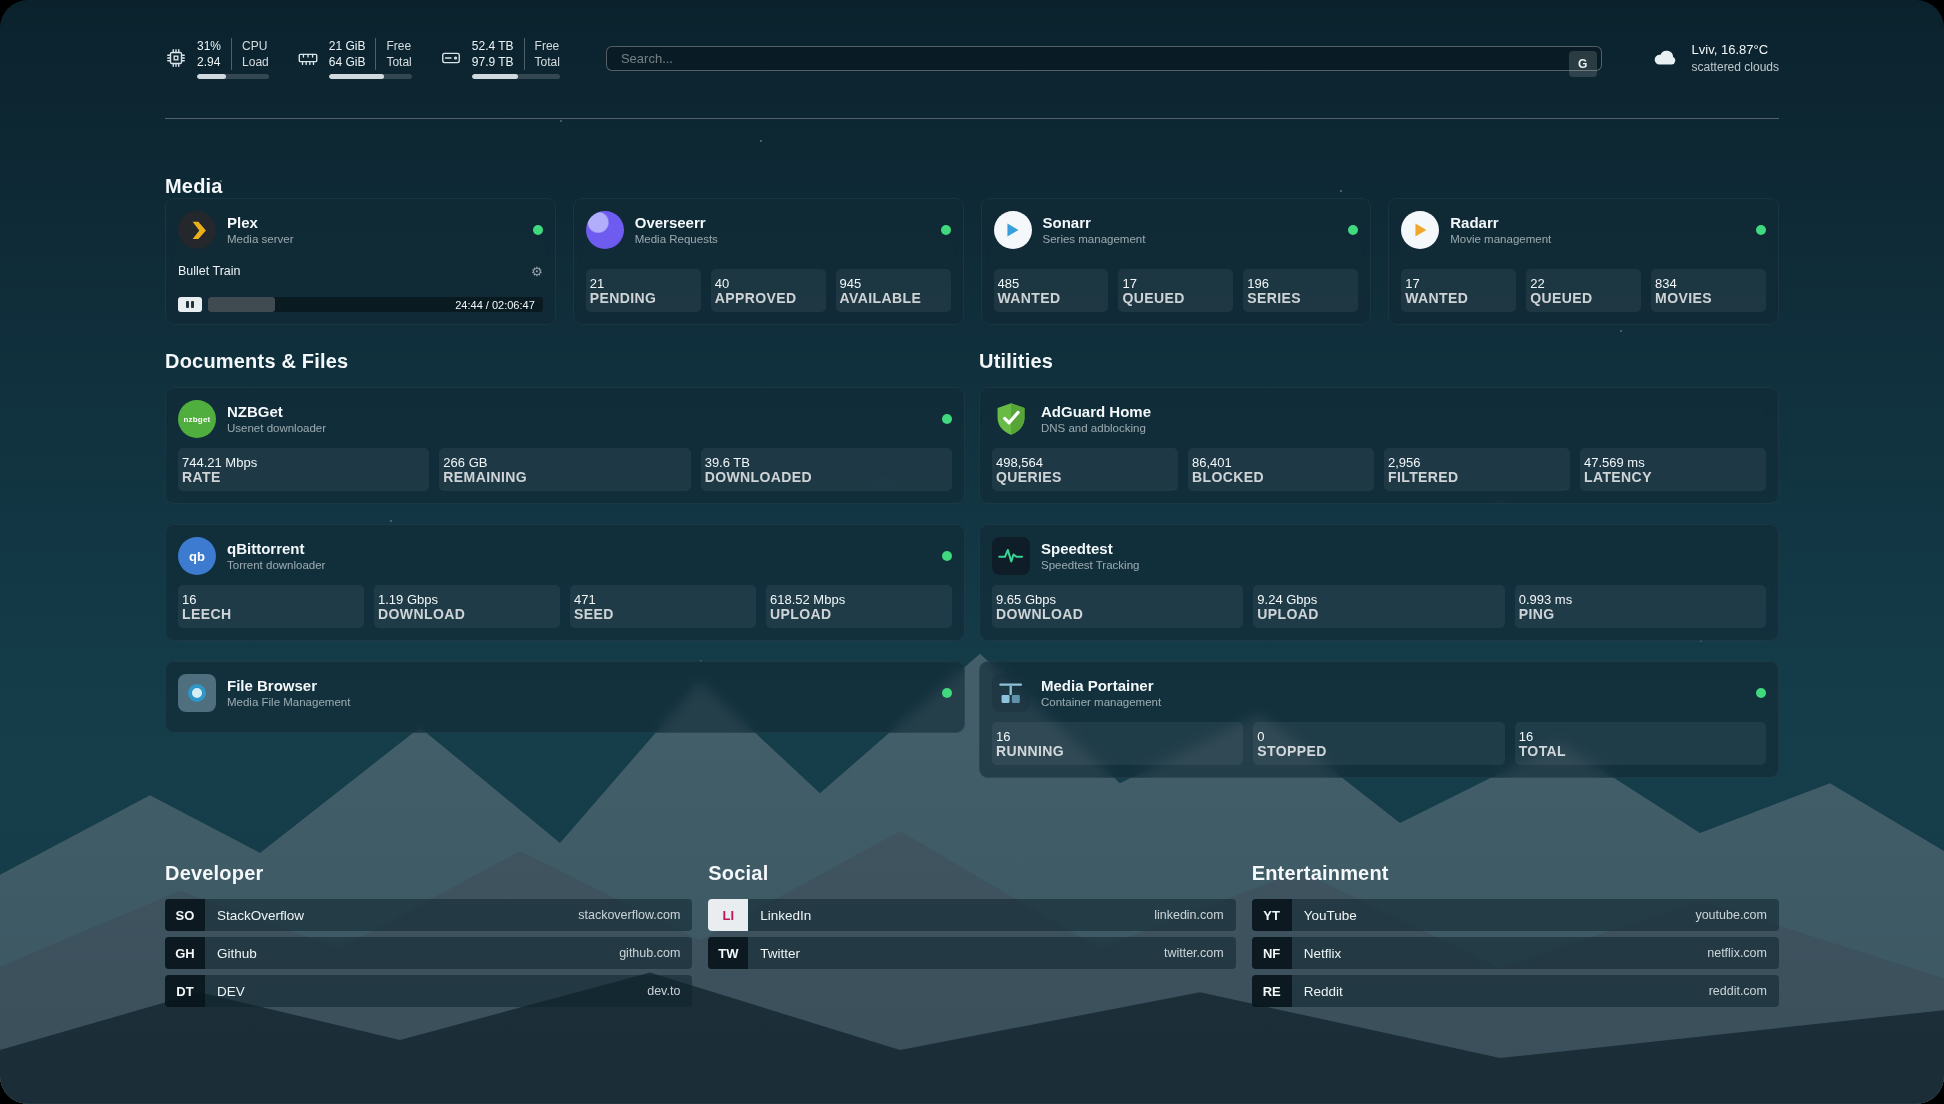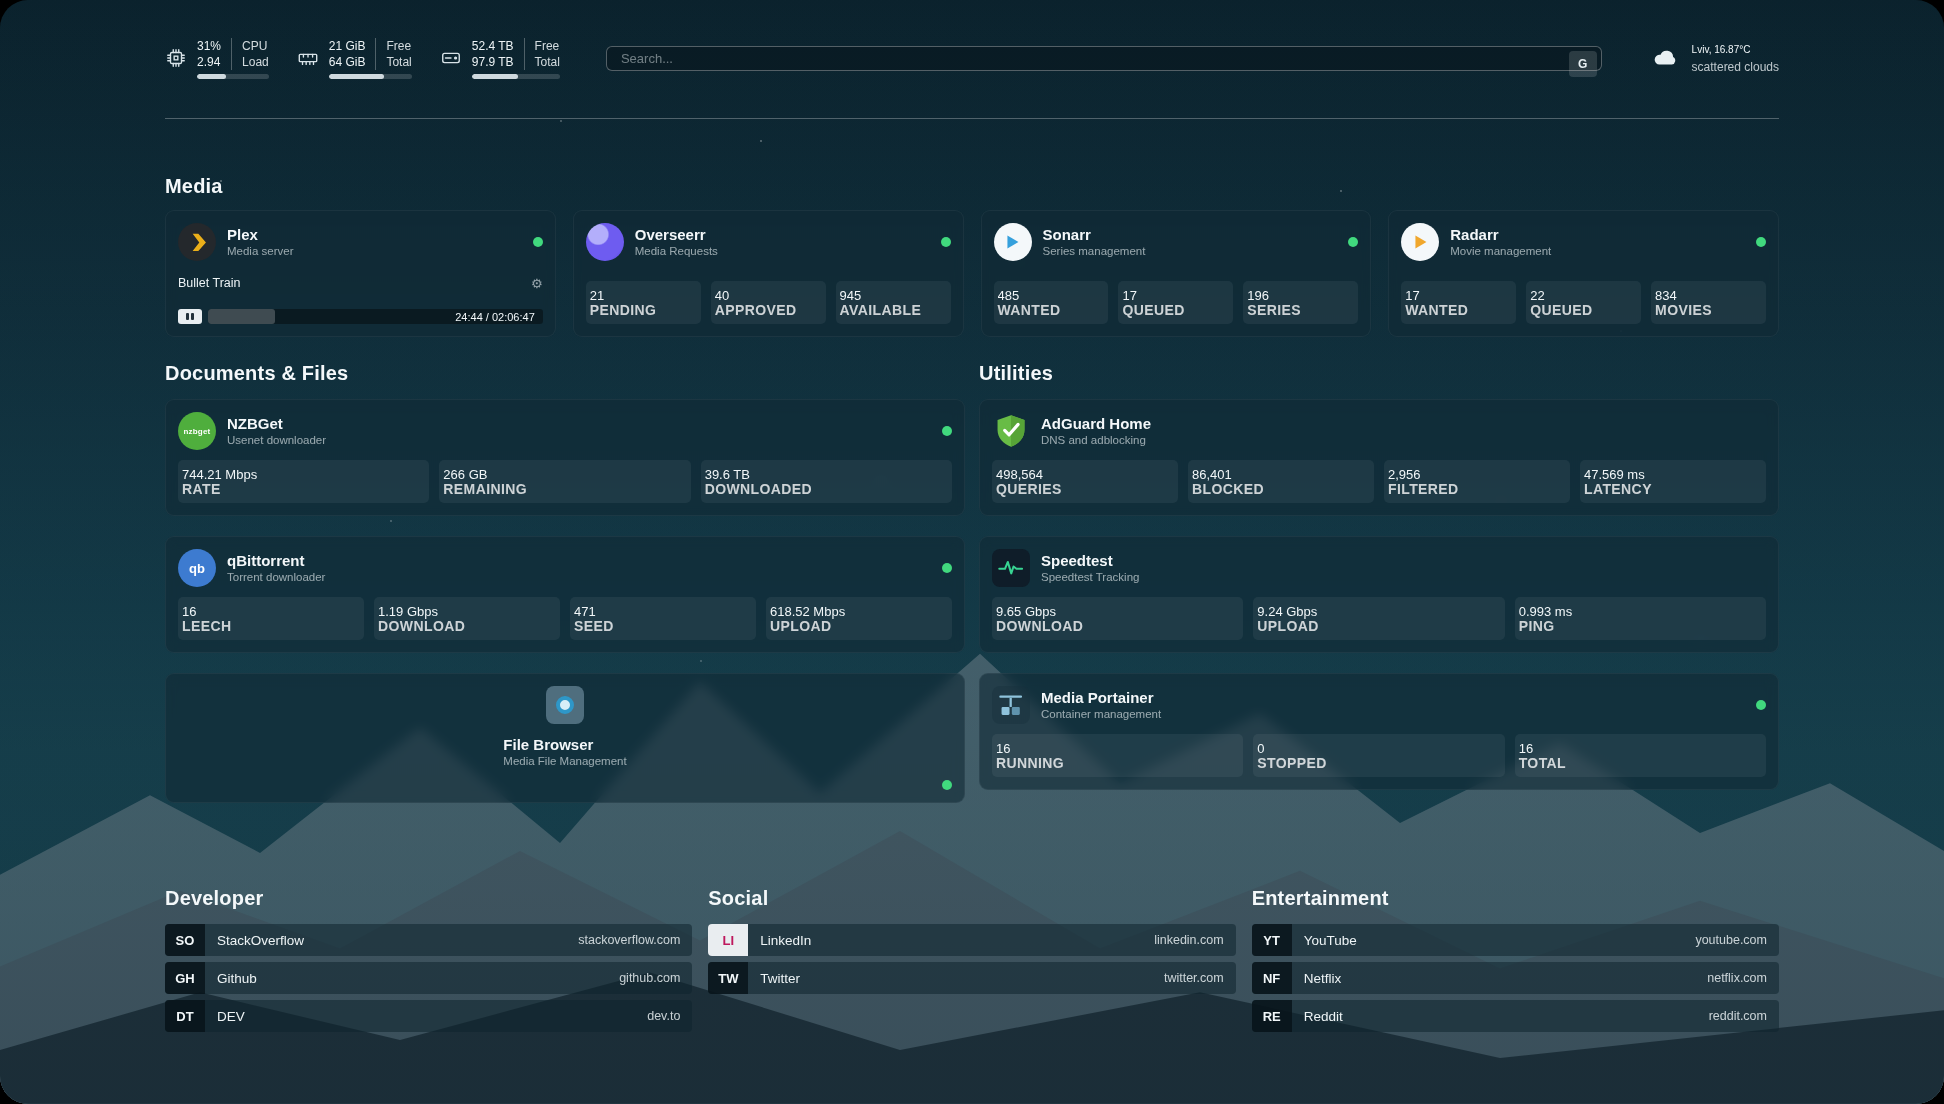--- a/index.html
+++ b/index.html
@@ -40,28 +40,28 @@
   .search-wrap { flex:1; position:relative; margin:0 18px; }
   .search-input { width:100%; height:25px; background:rgba(6,18,24,.45); border:1px solid rgba(255,255,255,.3);
     border-radius:6px; padding:0 70px 0 14px; color:#eef4f6; font-size:13px; outline:none; }
   .search-input::placeholder { color:rgba(238,244,246,.45); }
   .g-btn { position:absolute; right:5px; top:5px; width:28px; height:26px; border:none; border-radius:4px;
     background:rgba(255,255,255,.14); color:#e8f0f3; font-size:12px; font-weight:700; cursor:pointer; }
 
   .weather { display:flex; align-items:center; gap:10px; }
   .weather-icon { width:34px; height:26px; color:#e8f0f3; }
   .weather-icon svg { width:100%; height:100%; }
-  .weather-loc { font-size:10px; color:#f2f7f9; line-height:18px; }
+  .weather-loc { font-size:13px; color:#f2f7f9; line-height:18px; }
   .weather-cond { font-size:12px; color:rgba(238,244,246,.78); line-height:16px; }
 
   .divider { margin-top:32px; border:none; border-top:1px solid rgba(255,255,255,.28); }
 
   
   .section-title { font-size:20px; font-weight:700; color:#f4f8fa; letter-spacing:.2px; }
-  .media-title { margin-top:56px; margin-bottom:12px; }
+  .media-title { margin-top:56px; }
 
   .cards-row { display:flex; gap:17px; }
   .card { background:rgba(16,42,53,.60); border:1px solid rgba(255,255,255,.05); border-radius:9px;
     padding:12px; backdrop-filter:blur(6px); }
   .media-card { flex:1; height:127px; display:flex; flex-direction:column; justify-content:space-between; cursor:pointer; }
 
   .card-head { display:flex; align-items:center; gap:11px; }
   .app-icon { width:38px; height:38px; border-radius:50%; flex:0 0 auto; display:flex; align-items:center; justify-content:center; overflow:hidden; }
   .app-icon svg { width:100%; height:100%; }
   .app-meta { min-width:0; }
@@ -86,21 +86,21 @@
   .np-fill { height:100%; background:rgba(255,255,255,.22); border-radius:3px; }
   .np-time { position:absolute; right:8px; top:50%; transform:translateY(-50%); font-size:11px; color:#f2f7f9; }
 
   
   .two-col { display:flex; gap:14px; margin-top:25px; }
   .col { flex:1; min-width:0; }
   .col-title { margin-bottom:14px; }
   .col .card { margin-bottom:20px; cursor:pointer; }
   .col .card-head { margin-bottom:10px; }
   .card.slim { padding:12px; }
-  .card.slim .card-head { margin-bottom:0;flex-direction:column; }
+  .card.slim .card-head { margin-bottom:8px; }
   .icon-plex { background:#24282c; }
   .icon-plex svg { width:60%; height:60%; }
   .icon-overseerr { background:radial-gradient(circle at 32% 30%, #b3aefb 0 26%, #6e5cf0 30% 72%, #4b3bd8 100%); }
   .icon-sonarr { background:#f4f8fa; }
   .icon-sonarr svg, .icon-radarr svg { width:58%; height:58%; }
   .icon-radarr { background:#f4f8fa; }
   .icon-nzbget { background:#4aא; background:#4fae3d; }
   .nzb-word { font-size:8px; font-weight:700; color:#fff; letter-spacing:.2px; }
   .icon-qbit { background:#3d7bd0; }
   .qb-word { font-size:13px; font-weight:700; color:#fff; }

